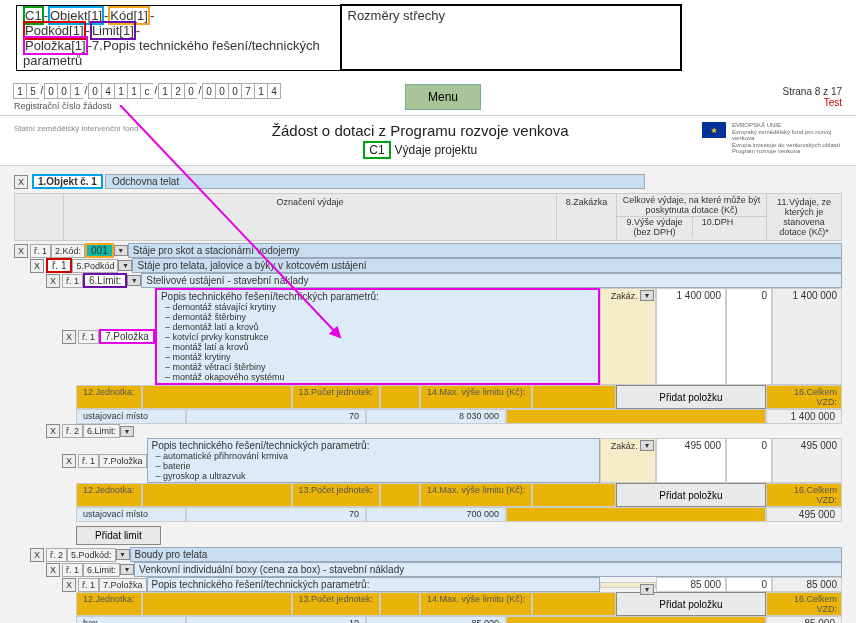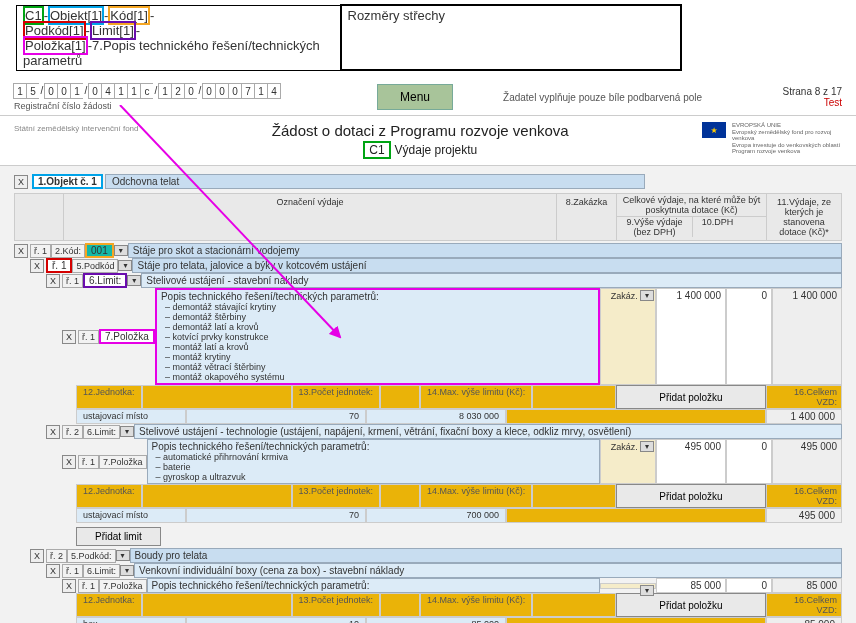--- a/index.html
+++ b/index.html
@@ -20,21 +20,21 @@
 
 .arrow-svg { position: absolute; top:105px; left: 80px; pointer-events:none; }
 
 
 .topbar { display: flex; align-items: center; padding: 4px 14px; border-bottom: 1px solid #ccc; gap: 20px; }
 .reg-boxes { display: flex; gap: 0; }
 .reg-boxes span { display:inline-block; border:1px solid #aaa; width:14px; height:16px; line-height:16px; text-align:center; font-size:10px; background:#fff; margin-left:-1px; }
 .reg-sep { width:6px !important; border:none !important; }
 .reg-label { font-size:9px; color:#555; margin-top:2px; }
 
-.menu-btn { background:#a8c49a; border:1px solid #7a9; padding:5px 22px; font-size:12px; cursor:pointer; margin-left:76px;text-align:right;}
+.menu-btn { background:#a8c49a; border:1px solid #7a9; padding:5px 22px; font-size:12px; cursor:pointer; margin-left:104px;text-align:right;}
 .hint { font-size:10px; color:#555; margin-left:30px;}
 .page-right { margin-left:auto; text-align:right; font-size:10px; }
 .page-right .test { color:#c00; }
 
 
 .header { display:flex; align-items:flex-start; padding:6px 14px; gap:18px; border-bottom:1px solid #ccc;}
 .logo { display:flex; align-items:center; gap:6px;}
 .logo-icon { width:40px; height:26px; background:linear-gradient(#5a7a2f,#8fbf55); position:relative;}
 .logo-icon::after { content:""; position:absolute; inset:3px; background:repeating-linear-gradient(90deg,#fff,#fff 2px,transparent 2px, transparent 5px);}
 .logo-text { font-weight:bold; font-size:18px; color:#5a7a2f;}
@@ -146,21 +146,20 @@
         <span>0</span>
         <span>0</span>
         <span>0</span>
         <span>7</span>
         <span>1</span>
         <span>4</span>
       </div>
     <div class="reg-label">Registrační číslo žádosti</div>
   </div>
   <button class="menu-btn">Menu</button>
-  <div class="hint">Žadatel vyplňuje pouze bíle podbarvená pole</div>
   <div class="page-right">
     <div>Strana 8 z 17</div>
     <div class="test">Test</div>
   </div>
 </div>
 
 <div class="header">
   <div>
     <div class="logo-sub">Státní zemědělský intervenční fond</div>
   </div>
@@ -264,21 +263,20 @@
     <div class="v" style="text-align:right;min-width:140px">8 030 000</div>
     <div style="flex:1"></div>
     <div class="val" style="width:76px">1 400 000</div>
   </div>
 
   <div class="kod-row indent2">
     <div class="xbtn">X</div>
     <div class="r1">ř. 2</div>
     <div class="r1">6.Limit:</div>
     <div class="dd">▾</div>
-    <div class="desc light">Stelivové ustájení - technologie (ustájení, napájení, krmení, větrání, fixační boxy a klece, odkliz mrvy, osvětlení)</div>
   </div>
 
   <div class="kod-row indent3" style="align-items:stretch;">
     <div class="xbtn" style="align-self:center;">X</div>
     <div class="r1" style="align-self:center;">ř. 1</div>
     <div class="r1" style="align-self:center;">7.Položka</div>
     <div class="desc light" style="min-width:440px;">
       <div>Popis technického řešení/technických parametrů:</div>
       <ul class="tech" id="p2list">
           <li>automatické přihrnování krmiva</li>

